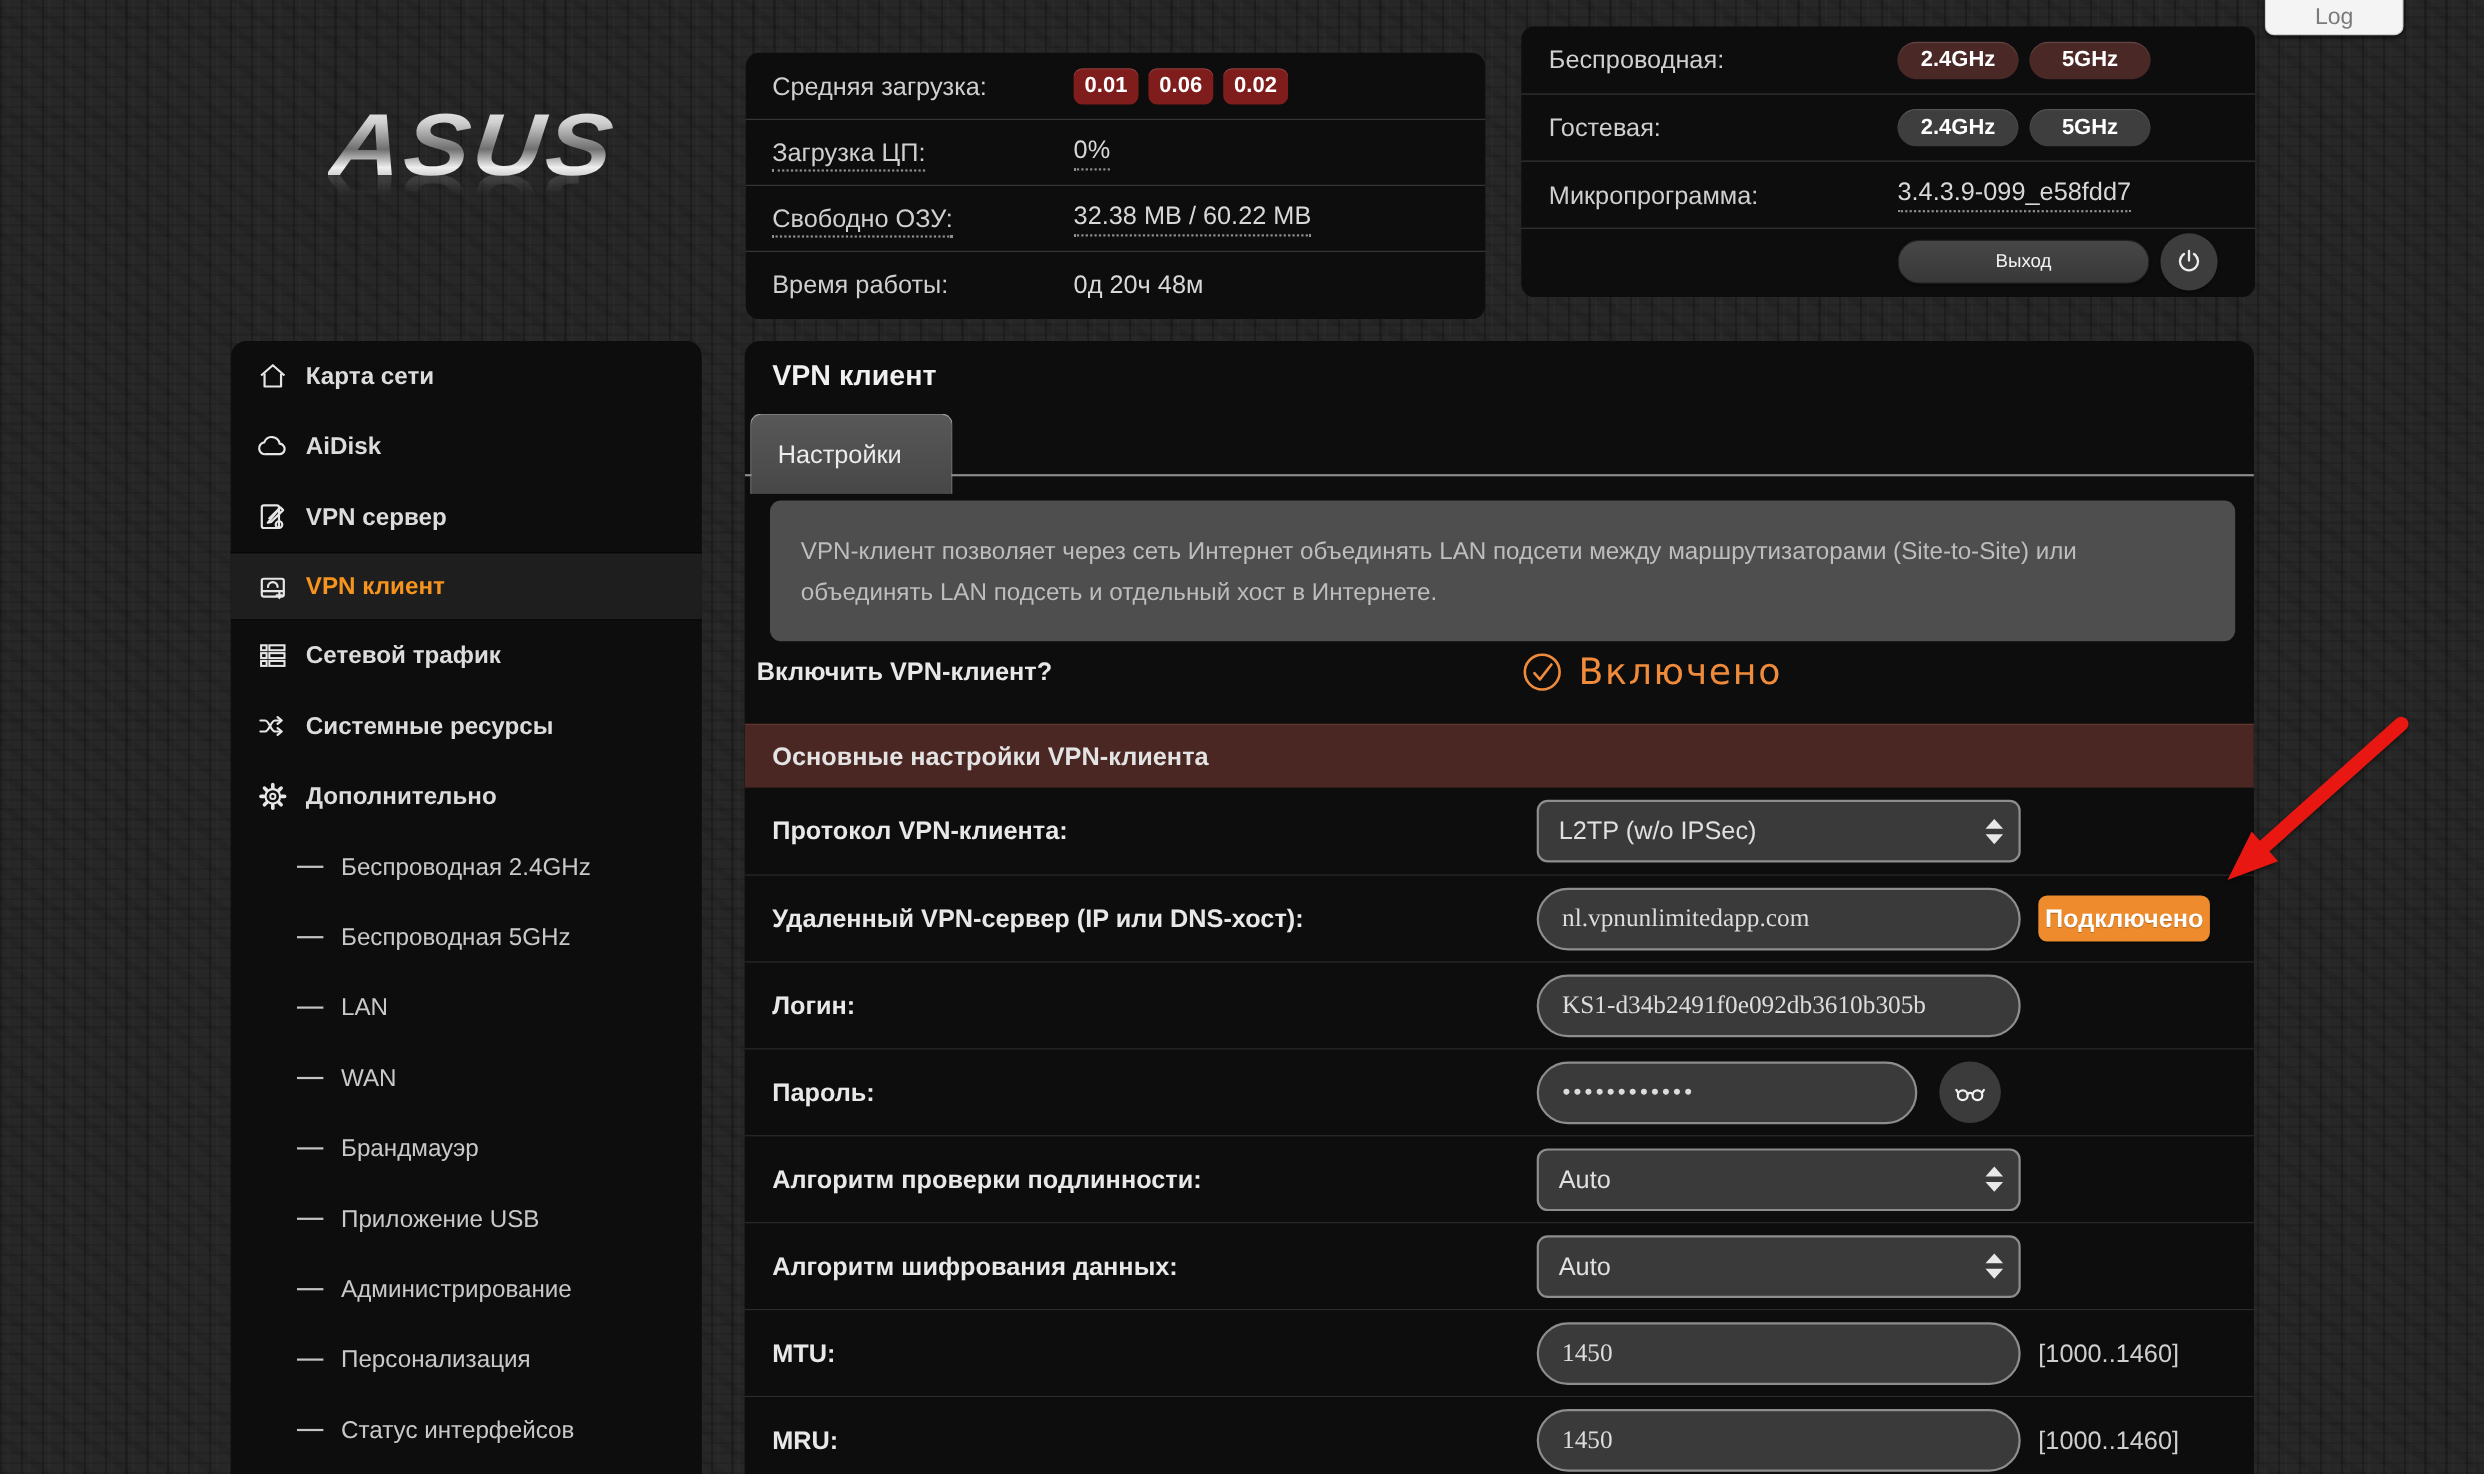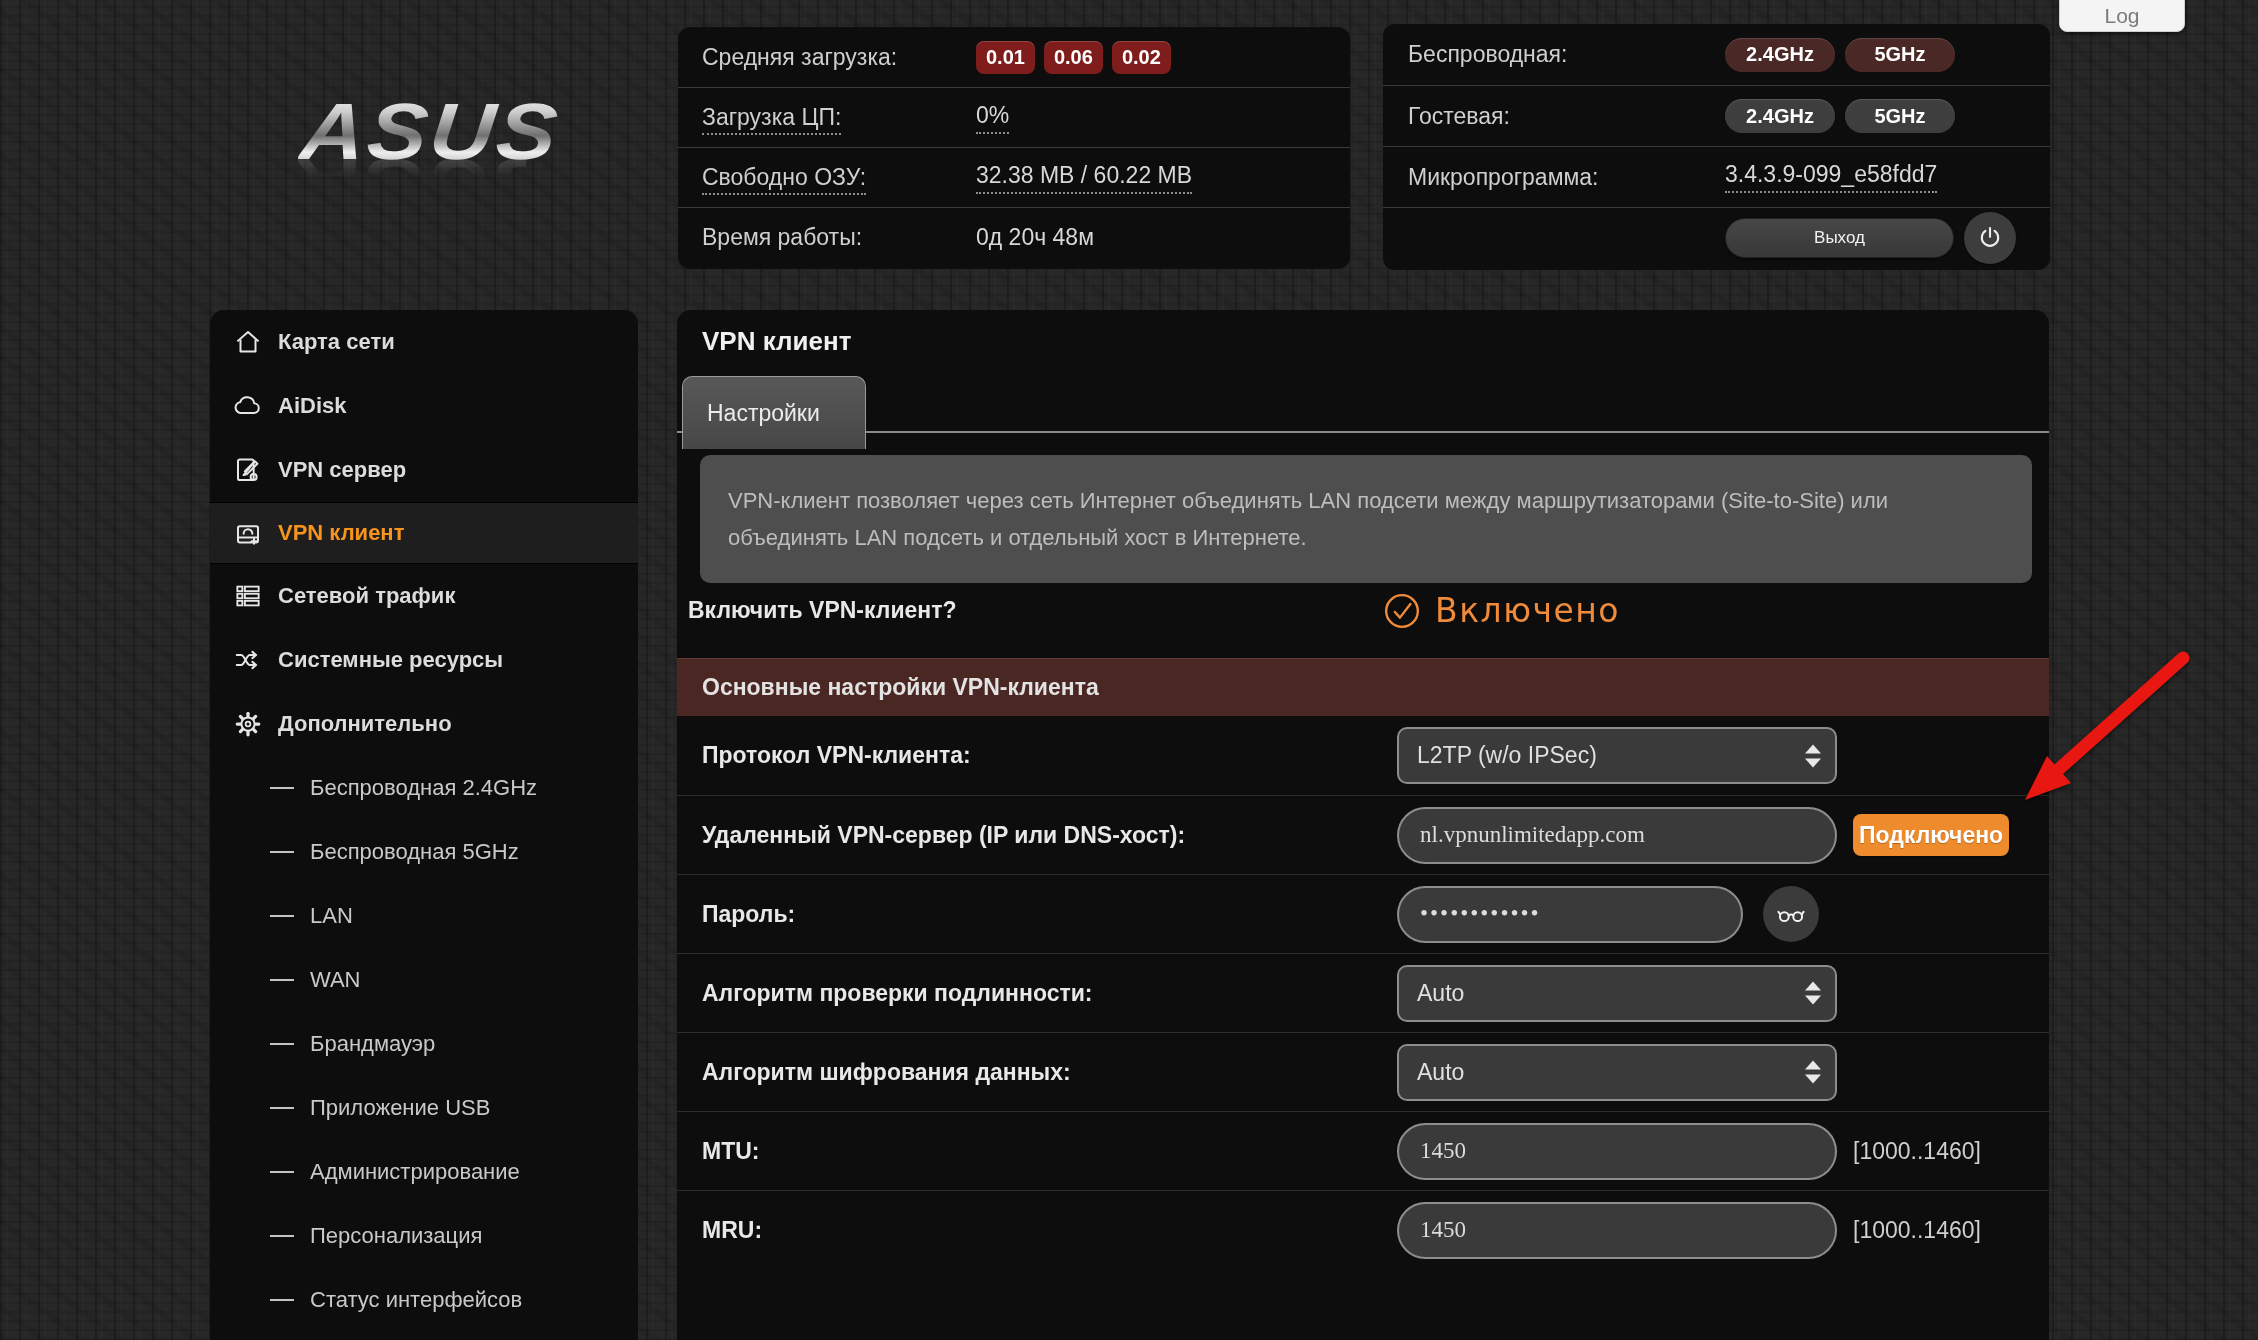--- a/index.html
+++ b/index.html
@@ -17,21 +17,21 @@
   
   .logo-wrap{position:absolute;left:296px;top:86px;-webkit-box-reflect:below -38px linear-gradient(transparent 58%, rgba(255,255,255,.30));}
   .logo{
     font-size:80px;font-weight:bold;font-style:italic;letter-spacing:2px;
     transform:skewX(-6deg) scaleX(1.12);transform-origin:left bottom;
     background:linear-gradient(180deg,#ffffff 0%,#cfcfcf 28%,#6f6f6f 54%,#efefef 72%,#8c8c8c 100%);
     -webkit-background-clip:text;background-clip:text;color:transparent;
   }
 
   
-  .status-panel{left:678px;top:27px;width:672px;height:242px;}
+  .status-panel{left:678px;top:48px;width:672px;height:242px;}
   .wifi-panel{left:1383px;top:24px;width:667px;height:246px;}
   .trow{height:60px;display:flex;align-items:center;padding-left:24px;box-sizing:border-box;}
   .wifi-panel .trow{height:61px;padding-left:25px;}
   .trow + .trow{border-top:1px solid #3a3a3a;}
   .tlabel{color:#cfcfcf;font-size:23px;width:274px;flex:0 0 auto;}
   .wifi-panel .tlabel{width:317px;}
   .tval{color:#d8d8d8;font-size:23px;}
   .dotted{border-bottom:2px dotted #8f8f8f;padding-bottom:3px;}
   .badges{display:flex;gap:9px;}
   .badge{background:#7f1d1d;color:#fff;font-weight:bold;font-size:20px;border-radius:8px;padding:5px 10px;box-shadow:inset 0 1px 0 rgba(255,255,255,.18);}
@@ -303,20 +303,24 @@
             <b class="down"></b>
           </span>
       </div>
     </div>
     <div class="frow">
       <span class="flabel">Удаленный VPN-сервер (IP или DNS-хост):</span>
       <input class="tinput" value="nl.vpnunlimitedapp.com" style="">
       <button class="connected-btn">Подключено</button>
     </div>
     <div class="frow">
+      <span class="flabel">Логин:</span>
+      <input class="tinput" value="KS1-d34b2491f0e092db3610b305b" style="">
+    </div>
+    <div class="frow">
       <span class="flabel">Пароль:</span>
       <input class="tinput pw" value="••••••••••••" style="">
       <button class="eye-btn">
         <span>
           <svg class="icon" width="32" height="32" viewBox="0 0 24 24" fill="none" stroke="#f0f0f0" stroke-width="1.5" stroke-linecap="round">
             <circle cx="7" cy="14" r="3.3"></circle>
               <circle cx="17" cy="14" r="3.3"></circle>
             <path d="M10.2 13.2 q1.8 -1.6 3.6 0"></path>
             <path d="M3.8 12.2 l-1.2 -1.8 M20.2 12.2 l1.2 -1.8"></path>
           </svg>

